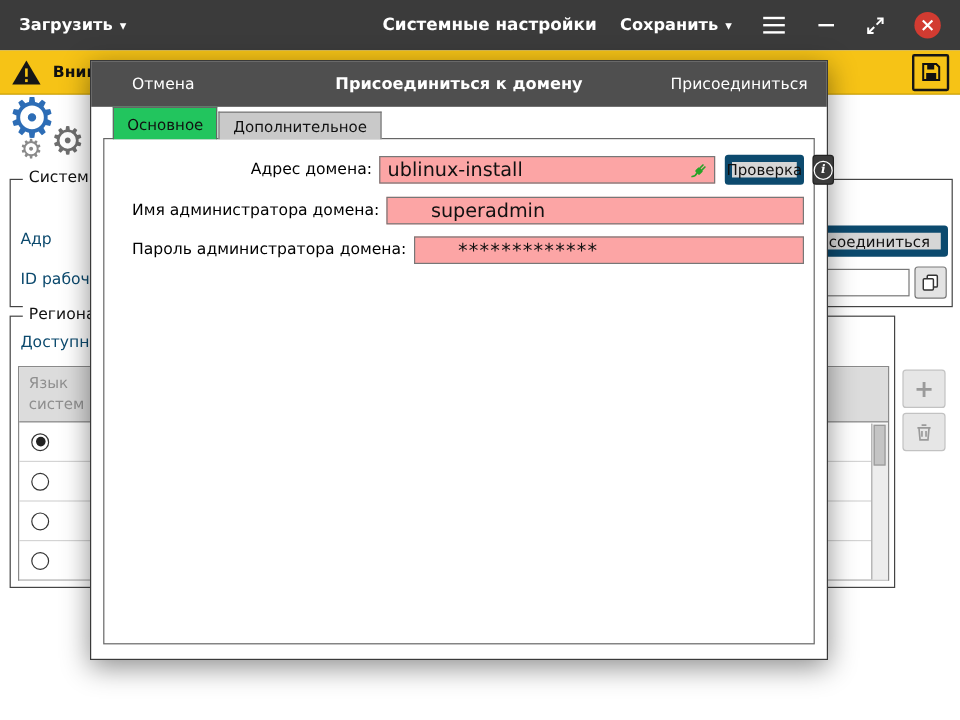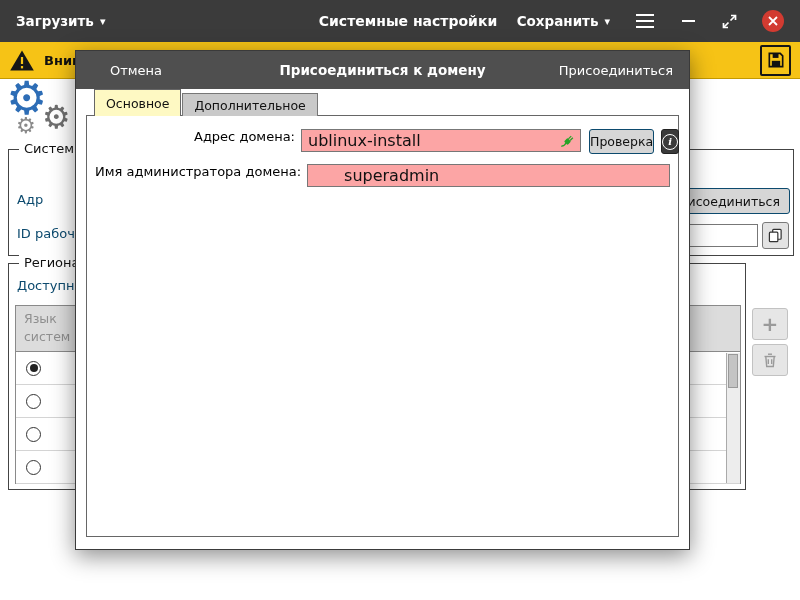--- a/index.html
+++ b/index.html
@@ -36,21 +36,21 @@
   .fset { position:absolute; border:1px solid #444; background:#fff; }
   .fset-legend { position:absolute; top:-9px; left:10px; background:#fff; padding:0 5px; font-size:13px; color:#111; white-space:nowrap; }
   .fs-system { left:8px; top:70px; width:786px; height:107px; }
   .fs-regional { left:8px; top:184px; width:738px; height:227px; }
 
   .bg-label { position:absolute; font-size:13px; color:#0c4a6e; white-space:nowrap; }
   .lbl-addr { left:8px; top:42px; }
   .lbl-ws { left:8px; top:76px; }
   .lbl-avail { left:8px; top:14px; }
 
-  .gbtn { background:#d6d6d6; border:1px solid #0c4a6e; border-radius:3px; font-size:12.5px; color:#111; display:flex; align-items:center; justify-content:center; cursor:pointer; white-space:nowrap; }
+  .gbtn { background:#d6d6d6; border:6px solid #0c4a6e; border-radius:3px; font-size:12.5px; color:#111; display:flex; align-items:center; justify-content:center; cursor:pointer; white-space:nowrap; }
   .join-bg-btn { position:absolute; right:3px; top:38px; height:26px; padding:0 9px; }
   .ws-input { position:absolute; left:232px; top:74px; width:517px; height:23px; border:1px solid #777; background:#fff; font-size:13px; padding:0 6px; font-family:inherit; }
   .copy-btn { position:absolute; right:4px; top:72px; width:27px; height:27px; background:#e3e3e3; border:1px solid #7a7a7a; border-radius:3px; display:flex; align-items:center; justify-content:center; cursor:pointer; }
 
   .lang-table { position:absolute; left:6px; top:41px; width:726px; height:179px; border:1px solid #8a8a8a; background:#fff; }
   .lt-header { height:46px; background:#dcdcdc; border-bottom:1px solid #8a8a8a; color:#8f8f8f; font-size:12.5px; padding:4px 8px; white-space:pre-line; line-height:1.45; }
   .lt-row { height:33px; border-bottom:1px solid #d4d4d4; display:flex; align-items:center; padding-left:10px; cursor:pointer; }
   .lt-row:last-child { border-bottom:none; }
   .radio { width:15px; height:15px; border:1.6px solid #333; border-radius:50%; background:#fff; position:relative; }
   .radio.selected::after { content:""; position:absolute; inset:2.5px; background:#222; border-radius:50%; }
@@ -62,25 +62,25 @@
   .trash-btn { left:752px; top:265px; }
 
   
   .modal { position:absolute; left:75px; top:50px; width:615px; height:500px; background:#fff; border:1px solid #3a3a3a; box-shadow:0 6px 22px rgba(0,0,0,.45); }
   .m-header { position:relative; height:38px; background:#4f4f4f; color:#fff; }
   .m-title { height:38px; display:flex; align-items:center; justify-content:center; font-weight:700; font-size:13.5px; }
   .m-cancel { position:absolute; left:34px; top:0; height:38px; display:flex; align-items:center; font-size:13px; cursor:pointer; }
   .m-join { position:absolute; right:16px; top:0; height:38px; display:flex; align-items:center; font-size:13px; cursor:pointer; }
   .m-tabs { position:absolute; left:18px; top:38px; height:27px; display:flex; align-items:flex-end; z-index:3; }
   .m-tab { padding:0 11px; display:flex; align-items:center; font-size:12.5px; cursor:pointer; color:#111; }
-  .m-tab.active { height:27px; background:#fef9c3; border:1px solid #666; border-bottom:none; }
+  .m-tab.active { height:27px; background:#22c55e; border:1px solid #666; border-bottom:none; }
   .m-tab.inactive { height:23px; background:#c9c9c9; border:1px solid #777; border-bottom:none; margin-left:1px; }
   .m-panel { position:absolute; left:10px; right:10px; top:64px; bottom:12px; border:1px solid #666; background:#fff; z-index:2; }
 
-  .f-row { display:flex; margin:0 8px 10px 8px; }
+  .f-row { display:flex; align-items:center; margin:0 8px 10px 23px; }
   .f-row.first { margin-top:13px; }
   .f-label { flex:0 0 200px; text-align:right; font-size:13px; margin-right:6px; white-space:nowrap; }
   .f-input { height:23px; border:1px solid #777; background:#fca5a5; font-size:16px; padding:0 6px; font-family:inherit; color:#111; }
   .inp-wrap { position:relative; display:flex; }
   .inp-addr { width:280px; padding-right:26px; }
   .plug { position:absolute; right:4px; top:3px; }
   .check-btn { margin-left:8px; width:66px; height:25px; }
   .info-btn { margin-left:7px; width:25px; height:25px; background:#3a3a3a; border:1px solid #222; border-radius:3px; display:flex; align-items:center; justify-content:center; cursor:pointer; }
   .info-ring { width:16px; height:16px; border:1.5px solid #fff; border-radius:50%; color:#fff; font-size:10px; font-weight:700; font-style:italic; display:flex; align-items:center; justify-content:center; font-family:"DejaVu Serif", serif; }
   .inp-wide { width:387px;padding-left:36px; }
@@ -237,16 +237,20 @@
         <div class="info-btn">
           <span class="info-ring">i</span>
         </div>
       </div>
 
       <div class="f-row">
         <span class="f-label">Имя администратора домена:</span>
         <input class="f-input inp-wide" value="superadmin" style="">
       </div>
 
+      <div class="f-row">
+        <span class="f-label">Пароль администратора домена:</span>
+        <input class="f-input inp-wide pw" value="*************" style="">
+      </div>
     </div>
   </div>
 
 </div>
 
 </body></html>

